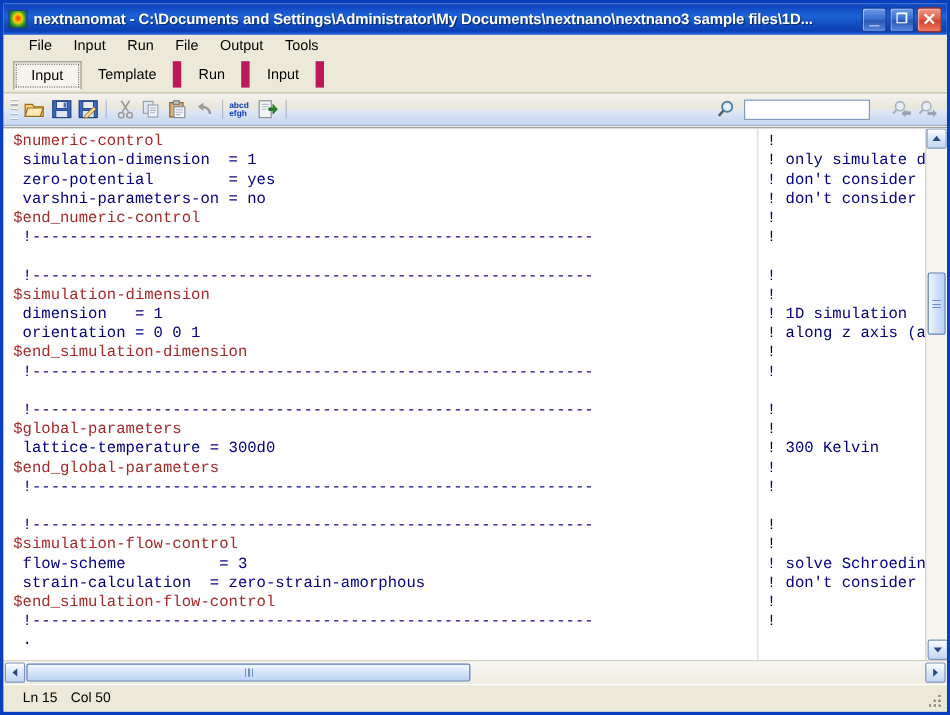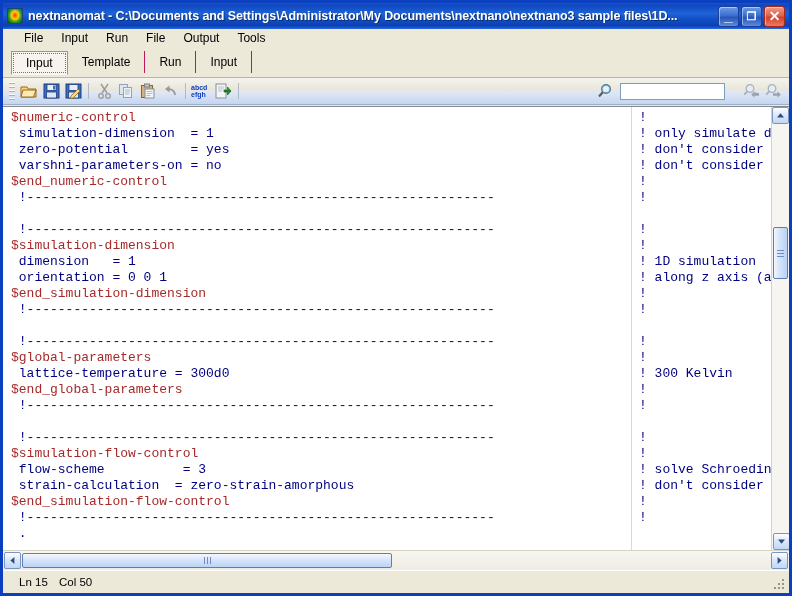--- a/index.html
+++ b/index.html
@@ -68,21 +68,21 @@
   }
   
   .tabstrip{
     flex:0 0 26px;height:26px;background:#ece9d8;
     display:flex;padding-left:8px;
     border-bottom:1px solid #b9b59e;position:relative;
   }
   .tab{
     font-size:12px;color:#000;height:22px;line-height:22px;
     padding:0 14px;box-sizing:border-box;
-    border-right:1px solid #be185d;
+    border-right:7px solid #be185d;
     position:relative;cursor:default;
   }
   .tab.active{
     background:#f6f4ec;
     border:1px solid #9b9785;
     border-bottom:1px solid #f6f4ec;
     height:24px;line-height:22px;margin-bottom:-1px;
     outline:1px dotted #777;outline-offset:-3px;
   }
   

